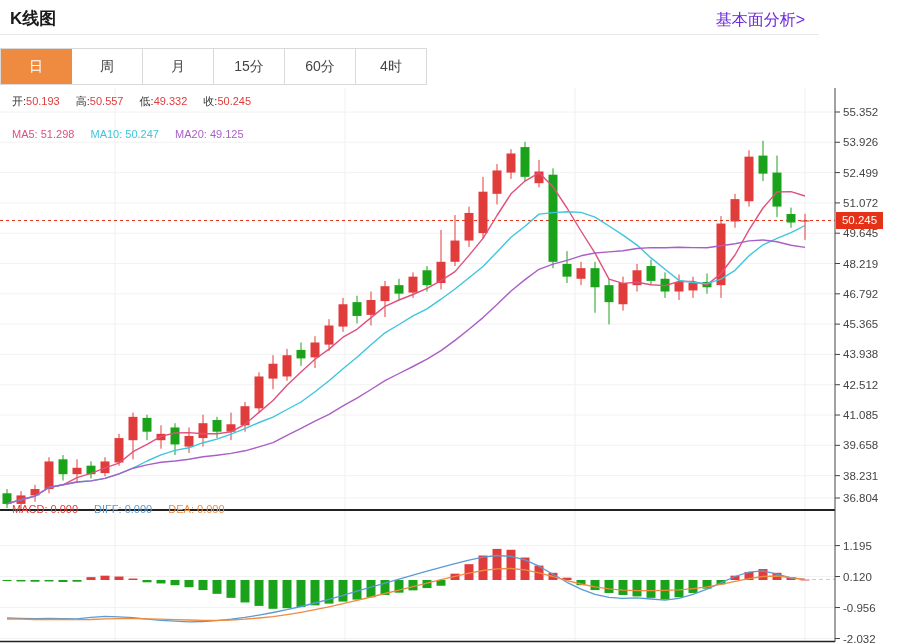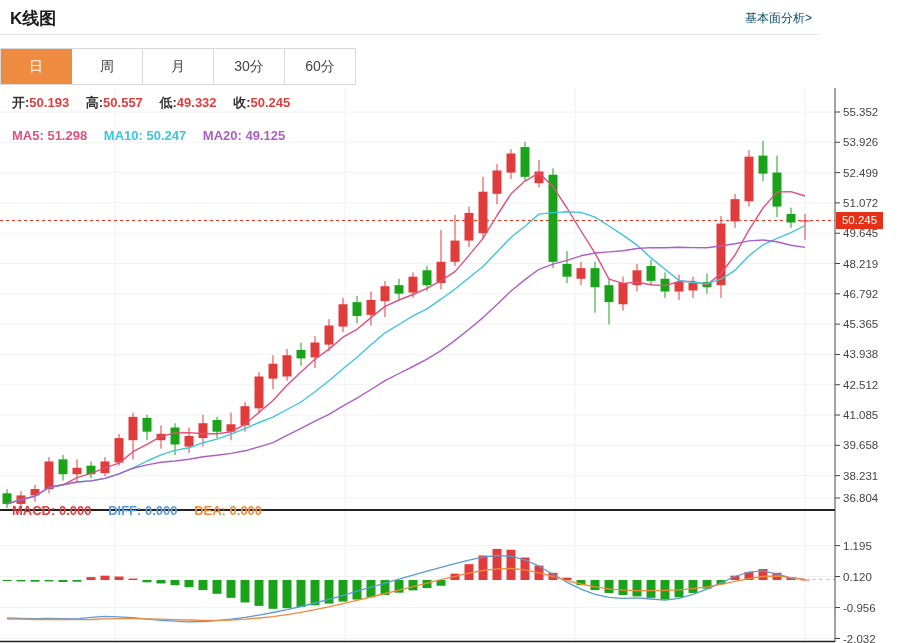--- a/index.html
+++ b/index.html
@@ -2,27 +2,27 @@
 <html><head>
 <meta charset="utf-8">
 <style>
   html,body{margin:0;padding:0;background:#fff;}
   .page{position:relative;width:909px;height:643px;background:#fff;overflow:hidden;
         font-family:"Liberation Sans","DejaVu Sans",sans-serif;}
   #chart-svg{position:absolute;left:0;top:0;z-index:1;}
   .hdr{position:absolute;left:0;top:0;width:819px;height:34px;border-bottom:1px solid #e8e8e8;
        background:#fff;z-index:3;}
   .title{position:absolute;left:10px;top:7px;font-size:17px;font-weight:bold;color:#1a1a1a;}
-  .fund-link{position:absolute;right:7px;top:10px;font-size:12px;color:#0c4a6e;cursor:pointer;}
+  .fund-link{position:absolute;right:14px;top:10px;font-size:16px;color:#6d28d9;cursor:pointer;}
   .tabs{position:absolute;left:0;top:48px;display:flex;border:1px solid #d9d9d9;background:#fff;z-index:3;}
   .tab{width:70px;height:35px;line-height:35px;text-align:center;font-size:14px;color:#444;
        border-right:1px solid #d9d9d9;cursor:pointer;background:#fff;}
   .tab:last-child{border-right:none;}
   .tab.active{color:#fff;}
-  .legend{position:absolute;z-index:2;font-size:13px;white-space:nowrap;font-weight:bold;}
+  .legend{position:absolute;z-index:2;font-size:11px;white-space:nowrap;}
   .legend .item{margin-right:13px;}
   .legend .lab{color:#333;}
   .ohlc-legend{left:12px;top:94px;}
   .ohlc-legend .val{color:#e13c3c;}
   .ma-legend{left:12px;top:128px;}
   .macd-legend{left:12px;top:503px;}
   .price-tag{position:absolute;left:836px;top:212px;width:47px;height:17px;z-index:2;
              color:#fff;font-size:11.5px;line-height:17px;text-align:center;}
 </style>
 </head>
@@ -277,22 +277,23 @@
 
   <div class="hdr">
     <div class="title">K线图</div>
     <div class="fund-link">基本面分析&gt;</div>
   </div>
 
   <div class="tabs">
     <div class="tab active" style="background: rgb(238, 139, 64); border-color: rgb(238, 139, 64);">日</div>
     <div class="tab">周</div>
     <div class="tab">月</div>
-    <div class="tab">30分</div>
+    <div class="tab">15分</div>
     <div class="tab">60分</div>
+    <div class="tab">4时</div>
   </div>
 
   <div class="legend ohlc-legend">
     <span class="item"><span class="lab">开:</span><span class="val">50.193</span></span>
     <span class="item"><span class="lab">高:</span><span class="val">50.557</span></span>
     <span class="item"><span class="lab">低:</span><span class="val">49.332</span></span>
     <span class="item"><span class="lab">收:</span><span class="val">50.245</span></span>
   </div>
 
   <div class="legend ma-legend">

